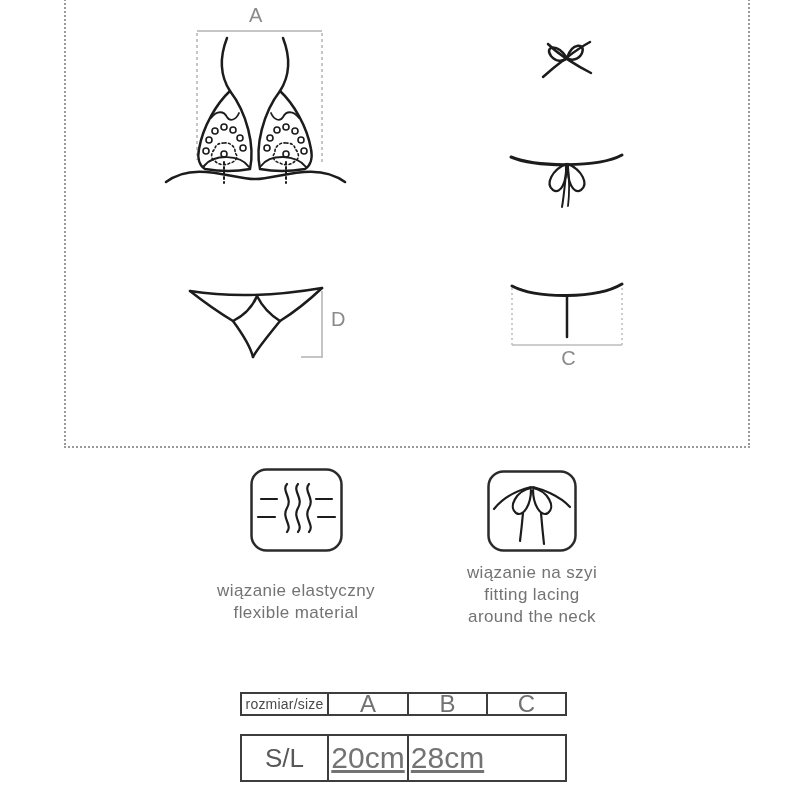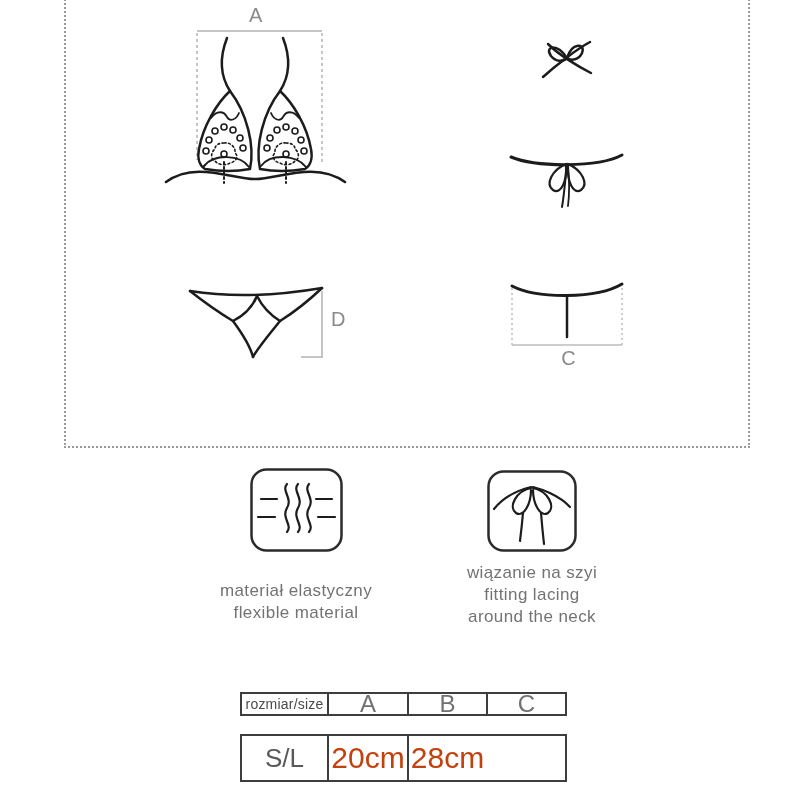--- a/index.html
+++ b/index.html
@@ -42,21 +42,21 @@
     display:flex;align-items:center;justify-content:center;
     border-left:2px solid #3d3d3d;overflow:hidden;
   }
   .t-row .cell:first-child{border-left:none;}
   .t-head{height:24px;margin-bottom:18px;}
   .t-body{height:48px;}
   .h-size{font-size:14px;color:#4a4a4a;letter-spacing:0.2px;}
   .h-col{font-size:24px;color:#717171;}
   .v-size{font-size:26px;color:#585858;}
   .v-a{font-size:26px;color:#343434;}
-  .v-b,.v-c{font-size:30px;color:#c2410c;}
+  .v-b,.v-c{font-size:30px;color:#737373;text-decoration:underline;}
 </style>
 </head>
 <body>
 
 <div id="stage">
 
   <div class="dash-box"></div>
 
   <svg class="diagram-svg" width="800" height="460" viewBox="0 0 800 460">
 
@@ -165,21 +165,21 @@
       <path d="M7,39 C18,25 36,19 44,17"></path>
       <path d="M46,17 C54,19 72,25 83,37"></path>
       <path d="M44,18 C29,21 21,37 29,43 C37,48 44,33 44,20"></path>
       <path d="M46,18 C61,21 69,37 61,43 C53,48 46,33 46,20"></path>
       <path d="M36,43 C35,54 34,63 33,71"></path>
       <path d="M54,43 C55,55 56,65 57,74"></path>
     </g>
   </svg>
 
   <div class="feature-text" id="feature-text-flex">
-    <div>materiał elastyczny</div>
+    <div>wiązanie elastyczny</div>
     <div>flexible material</div>
   </div>
   <div class="feature-text" id="feature-text-lace">
     <div>wiązanie na szyi</div>
     <div>fitting lacing</div>
     <div>around the neck</div>
   </div>
 
   <div class="size-table">
     <div class="t-row t-head">

